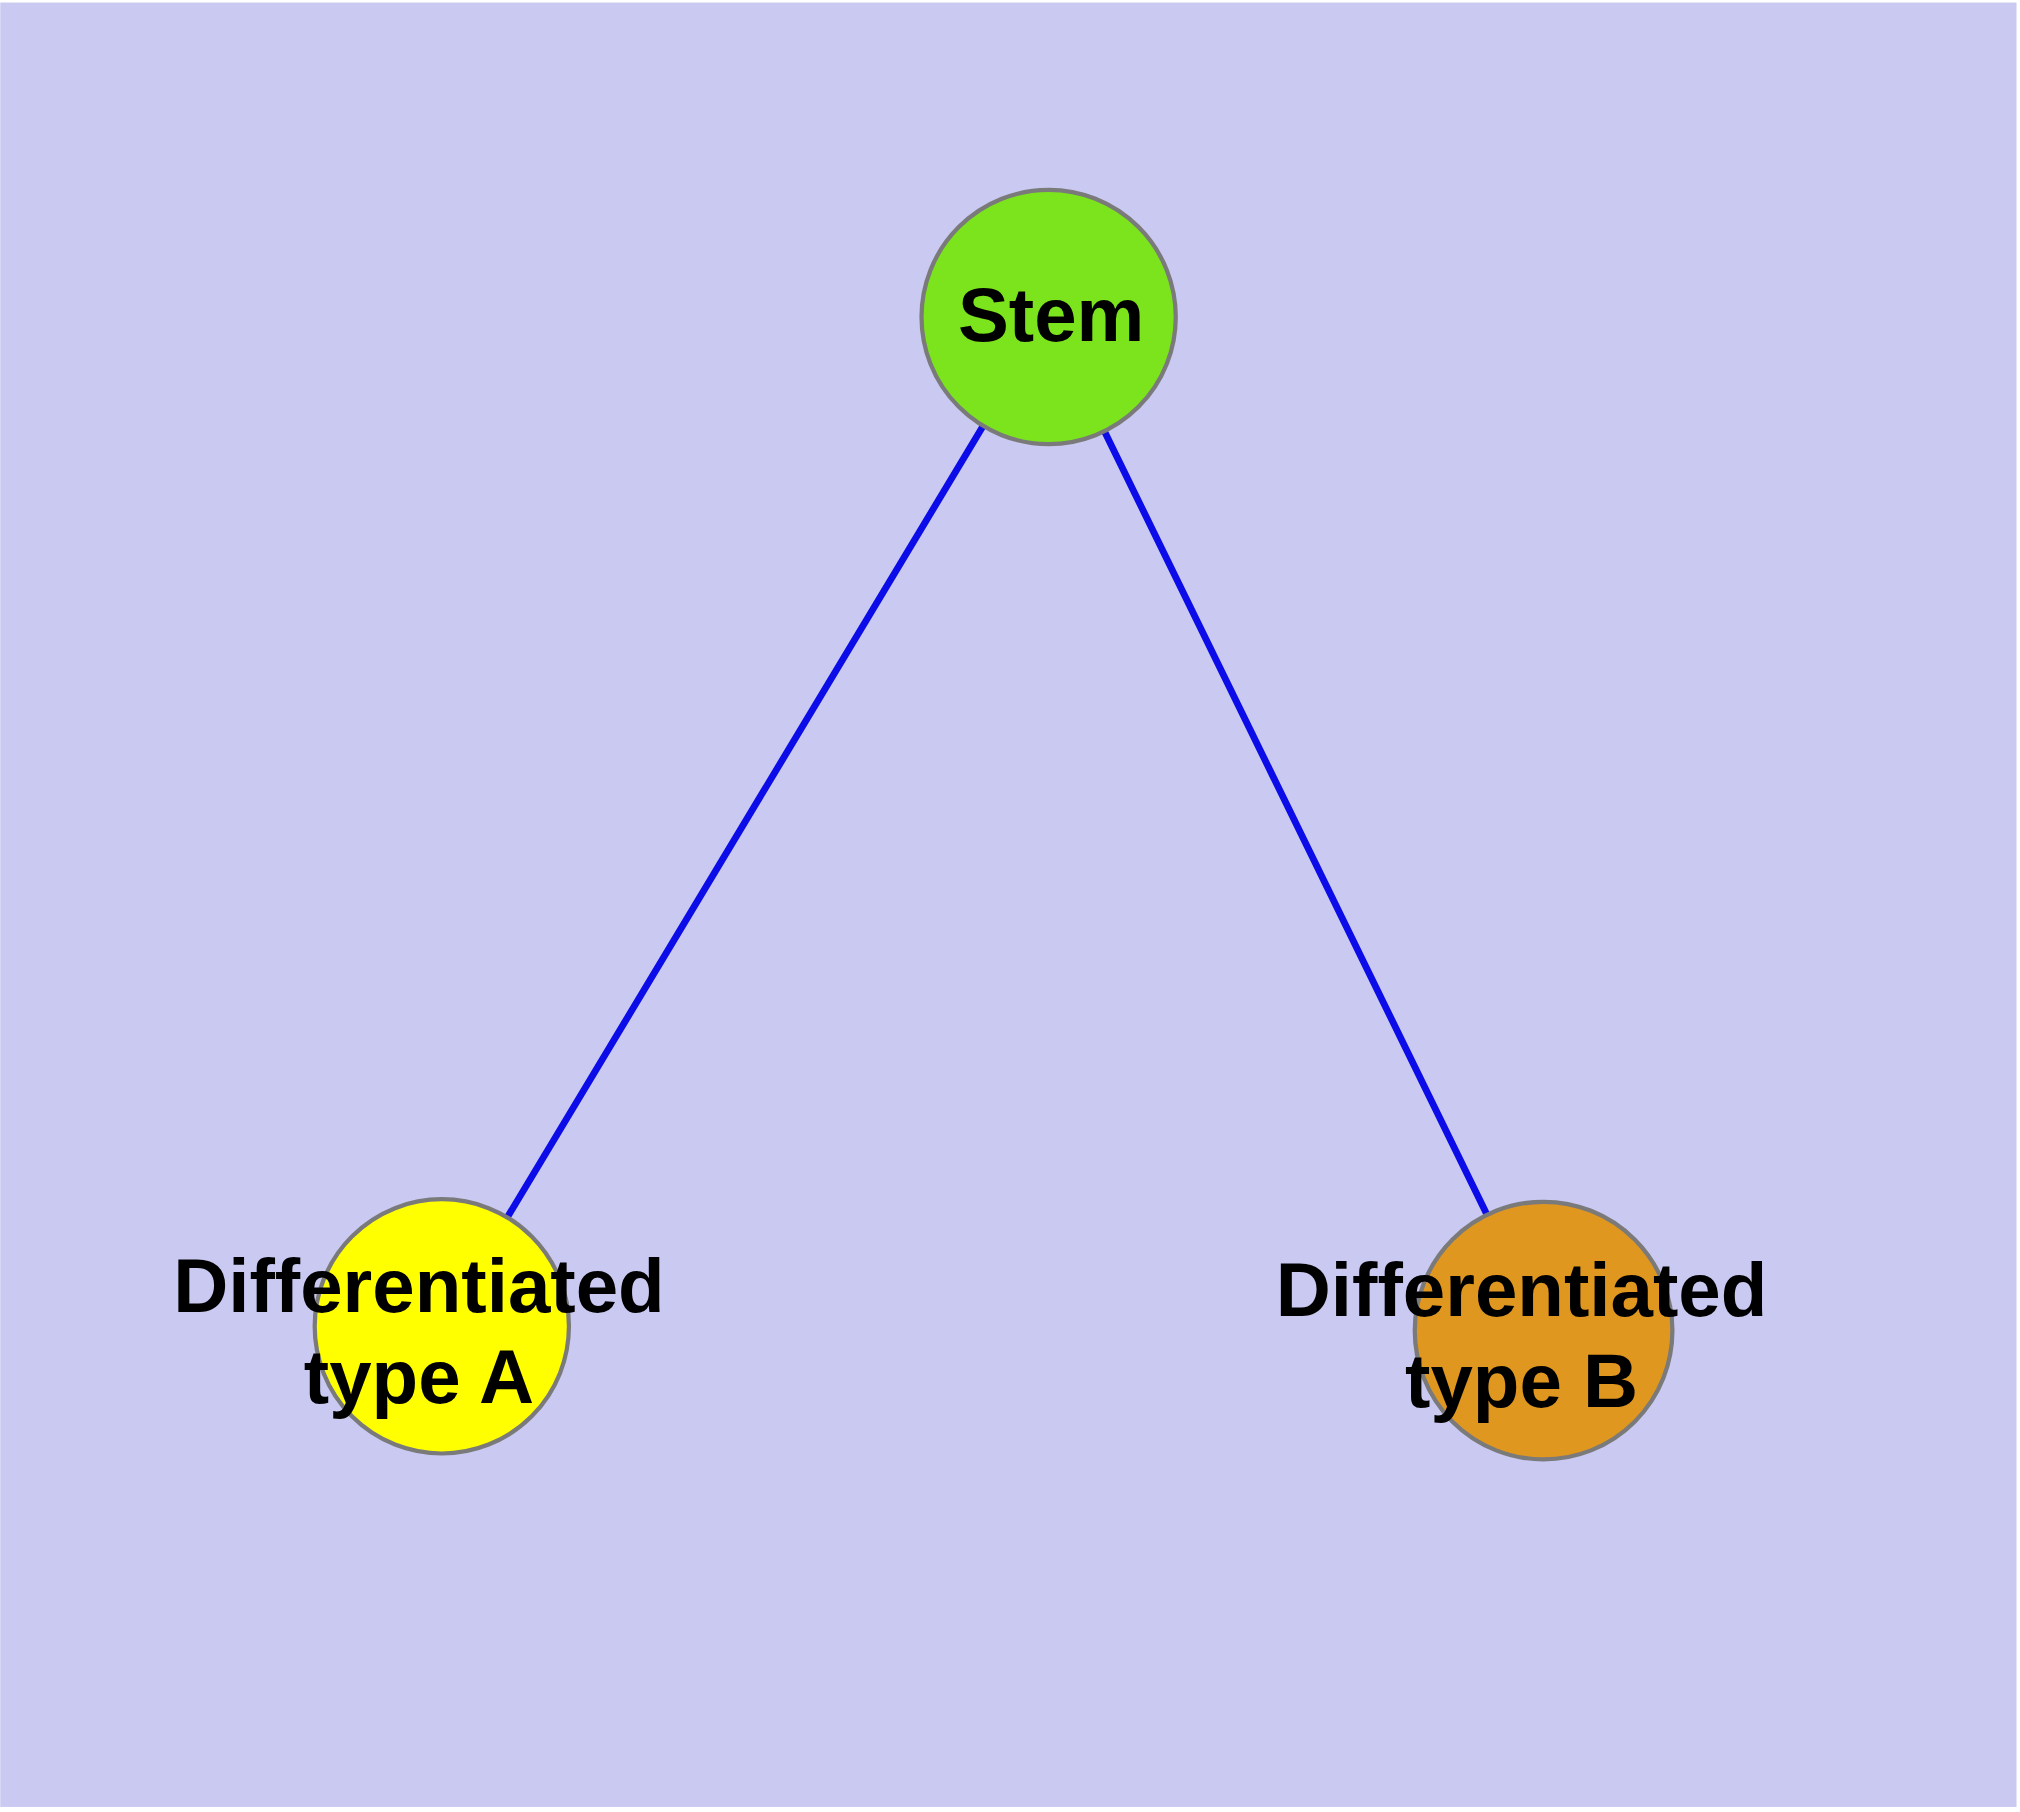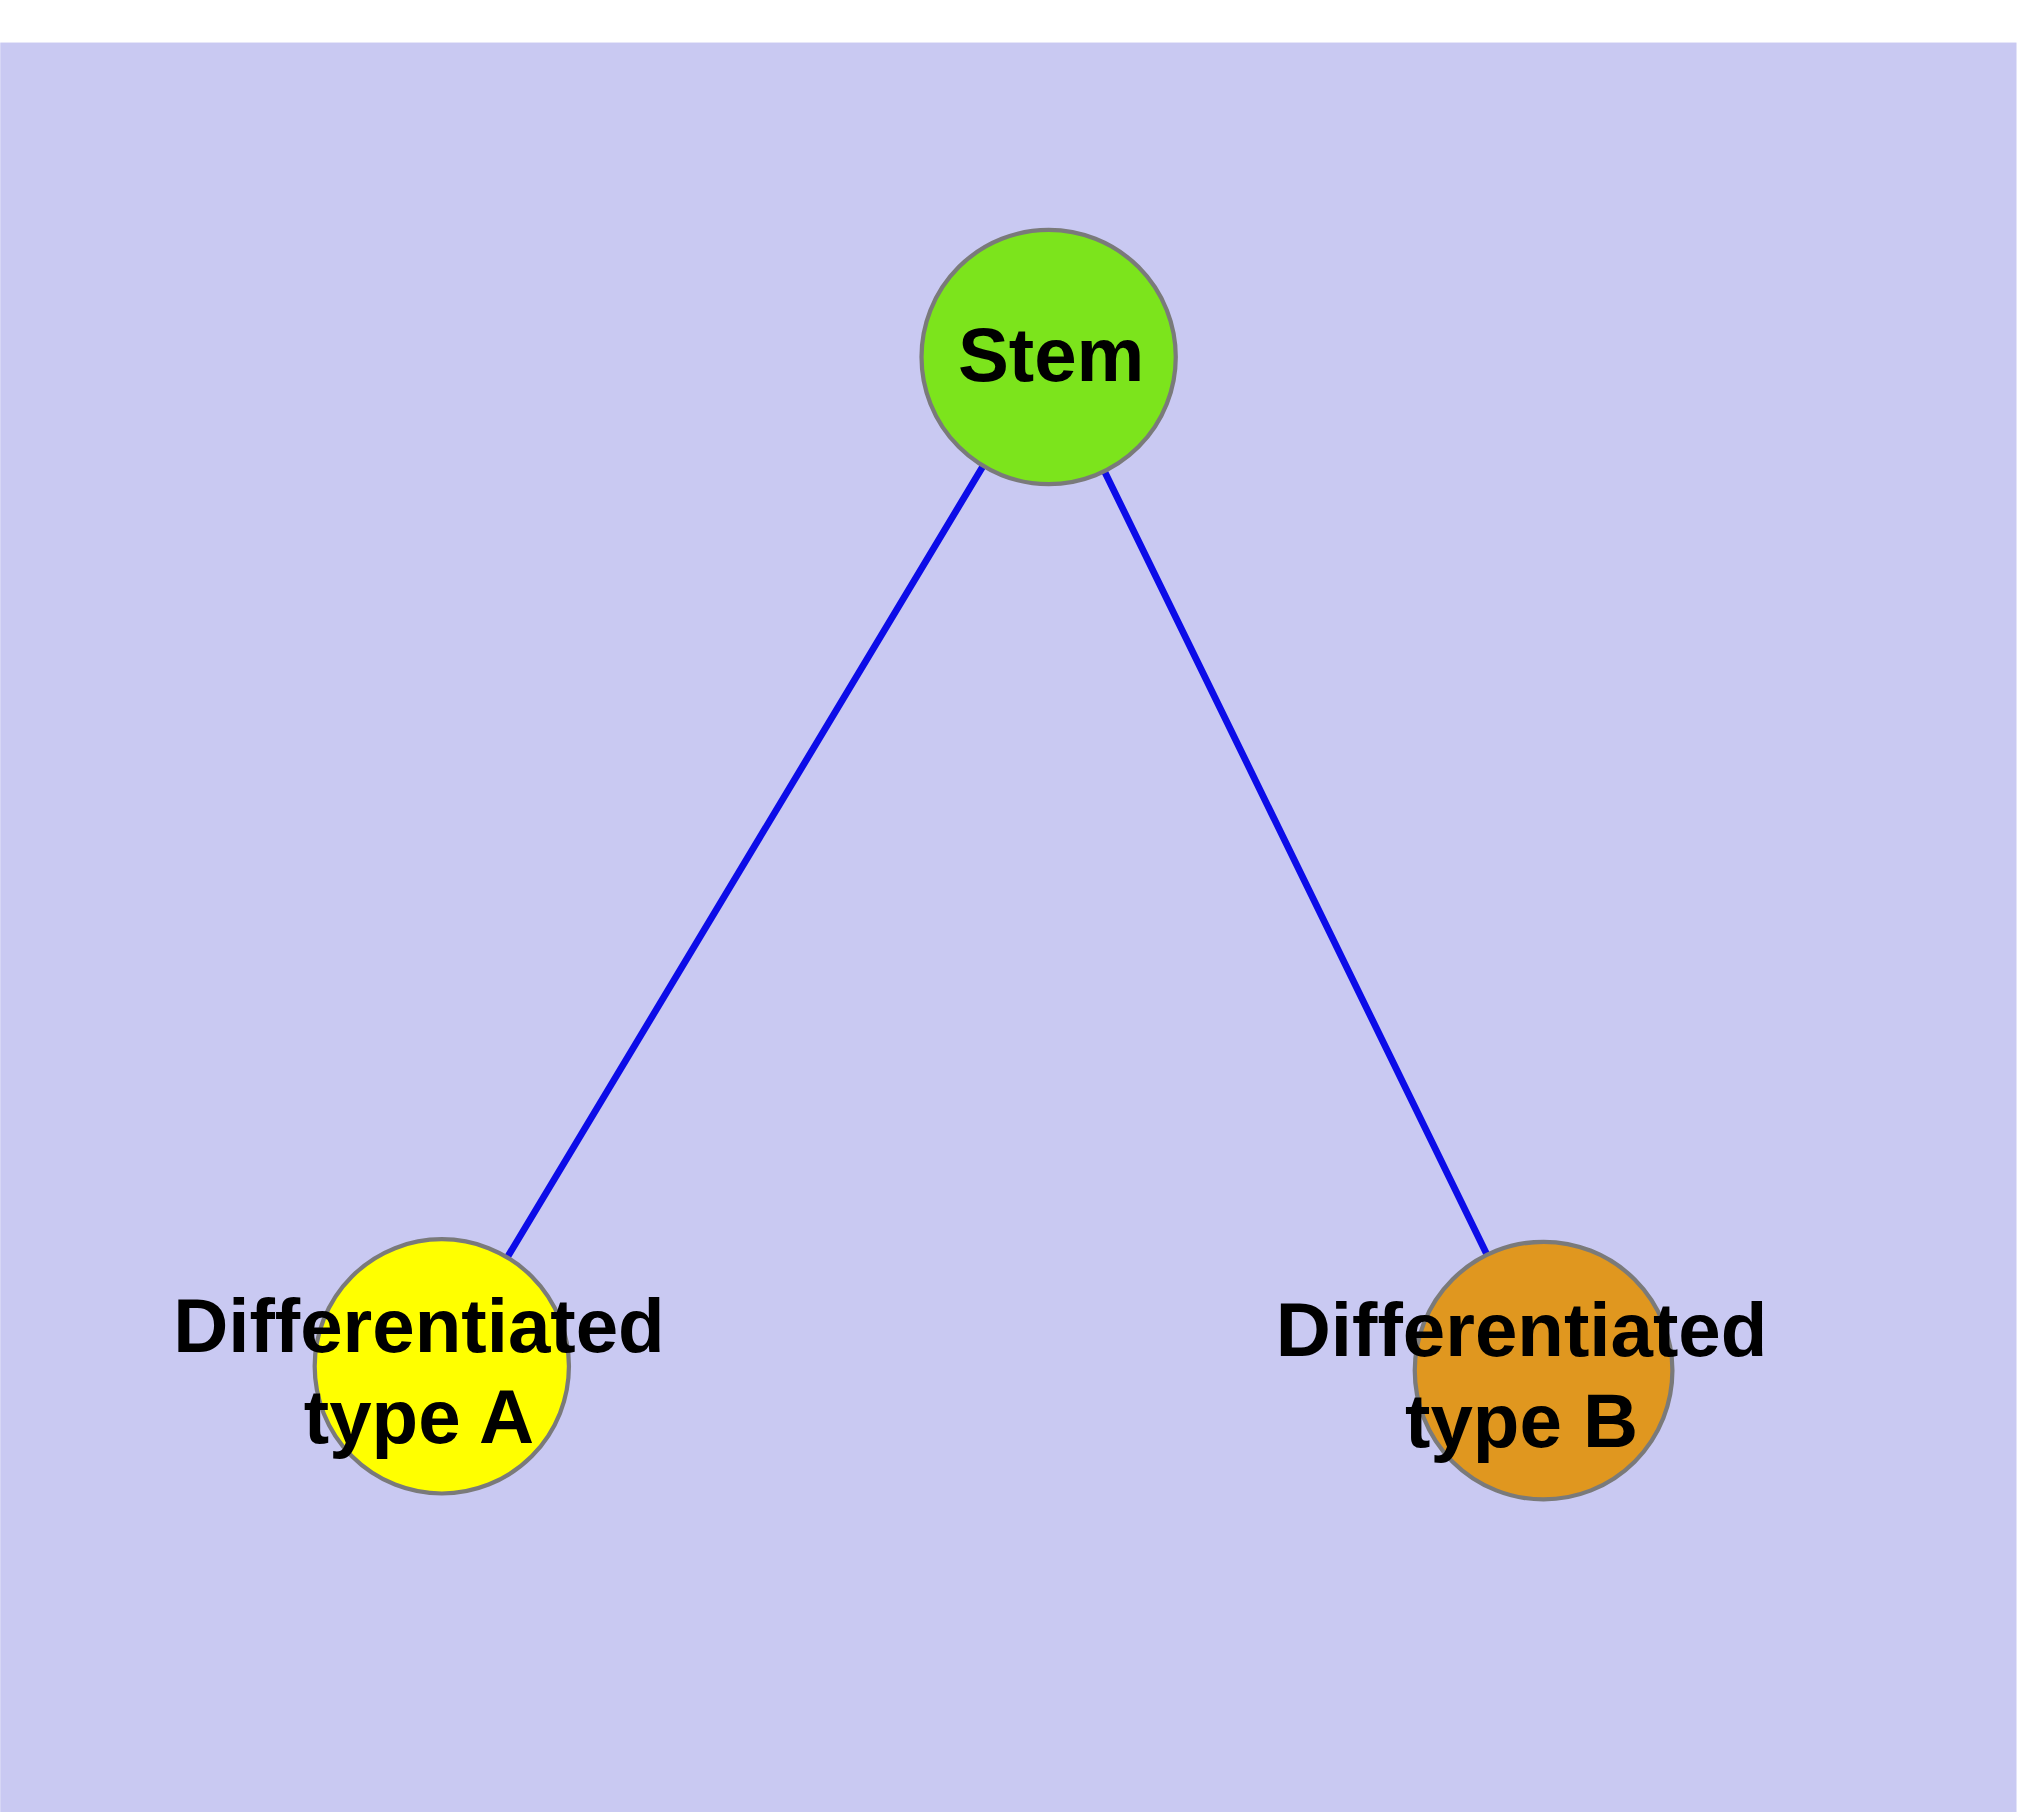--- a/index.html
+++ b/index.html
@@ -8,21 +8,20 @@
     width: 2021px;
     height: 1812px;
     background: #ffffff;
     overflow: hidden;
   }
   .stage {
     position: relative;
     width: 2021px;
     height: 1672px;
     font-family: "Liberation Sans", sans-serif;
-    margin-top: 40px;
   }
   svg.graph {
     position: absolute;
     left: 0;
     top: 0;
     display: block;
   }
   .node-label {
     font-family: "Liberation Sans", sans-serif;
     font-weight: bold;

